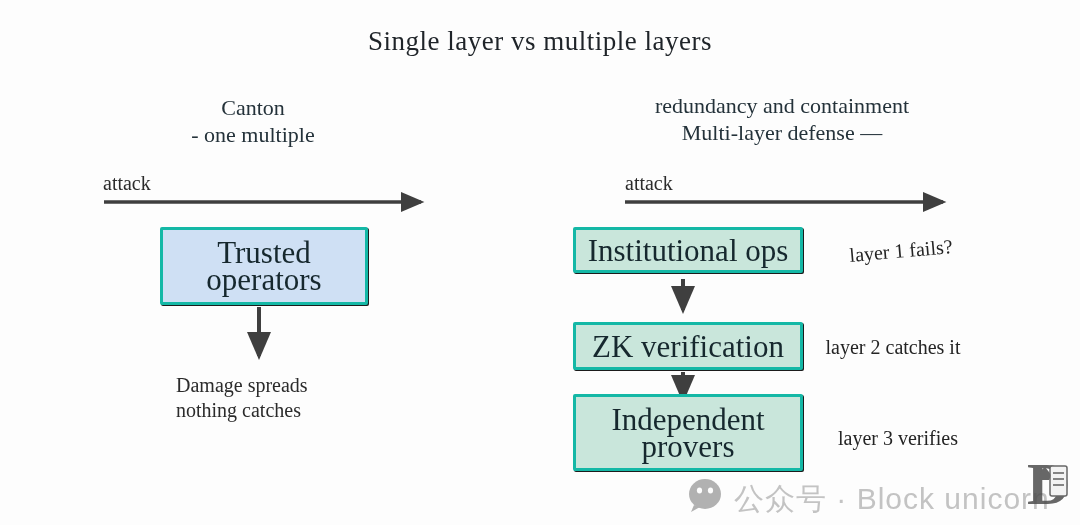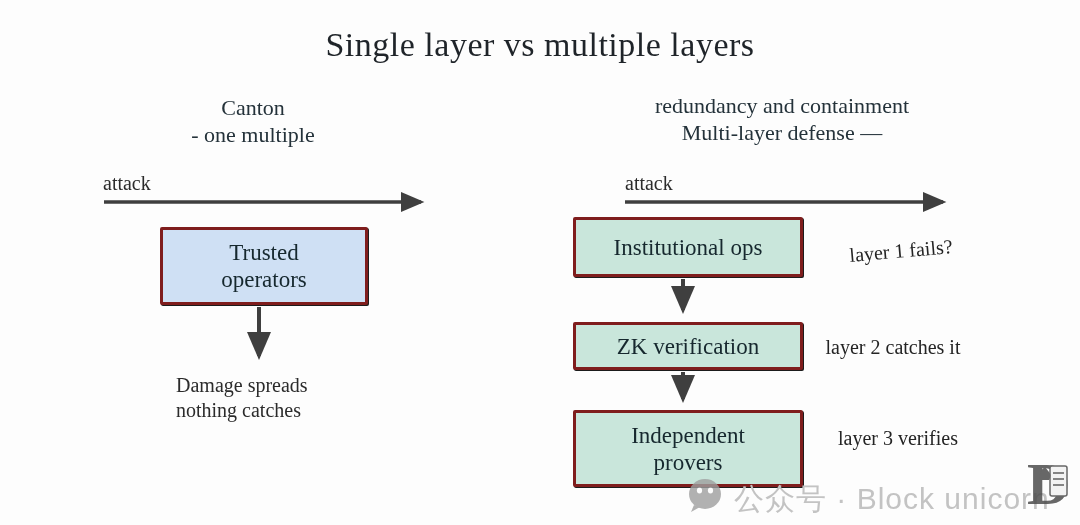--- a/index.html
+++ b/index.html
@@ -5,44 +5,44 @@
   html,body{margin:0;padding:0;background:#ffffff;}
   .canvas{
     position:relative;width:1080px;height:525px;overflow:hidden;
     background:#fdfdfd;
     font-family:"Liberation Serif","DejaVu Serif",serif;
     color:#22313a;
   }
   .abs{position:absolute;}
   .title{
     left:0;top:26px;width:1080px;text-align:center;
-    font-size:34px;letter-spacing:.5px;color:#1f2429;
+    font-size:27px;letter-spacing:.5px;color:#1f2429;
   }
   .col-heading{
     text-align:center;font-size:22px;line-height:27px;color:#24323a;
   }
   .left-heading{left:103px;top:94px;width:300px;}
   .right-heading{left:592px;top:92px;width:380px;}
   .attack-label{
     text-align:left;font-size:20px;color:#2b2b2b;
   }
   .attack-left{left:103px;top:172px;width:325px;}
   .attack-right{left:625px;top:172px;width:325px;}
   .node{
-    box-sizing:border-box;border:3px solid #7f1d1d;border-radius:2px;
+    box-sizing:border-box;border:3px solid #14b8a6;border-radius:2px;
     display:flex;align-items:center;justify-content:center;text-align:center;
-    font-size:23px;line-height:27px;color:#16282e;
+    font-size:31px;line-height:27px;color:#16282e;
     box-shadow:1px 1px 0 #1c1c1c;
   }
   .node-blue{background:#cfe0f4;}
   .node-green{background:#c9e6db;}
   .box-left{left:160px;top:227px;width:208px;height:78px;padding:0 38px;}
-  .box-r1{left:573px;top:217px;width:230px;height:60px;white-space:nowrap;}
+  .box-r1{left:573px;top:227px;width:230px;height:46px;white-space:nowrap;}
   .box-r2{left:573px;top:322px;width:230px;height:48px;white-space:nowrap;}
-  .box-r3{left:573px;top:410px;width:230px;height:77px;padding:0 18px;}
+  .box-r3{left:573px;top:394px;width:230px;height:77px;padding:0 18px;}
   .outcome{
     left:176px;top:373px;width:220px;text-align:left;
     font-size:20px;line-height:25px;color:#2b2b2b;
   }
   .note{
     font-size:20px;color:#242424;white-space:nowrap;
     transform:translate(-50%,-50%);
   }
   .note-1{left:901px;top:251px;transform:translate(-50%,-50%) rotate(-5deg);}
   .note-2{left:893px;top:347px;}

